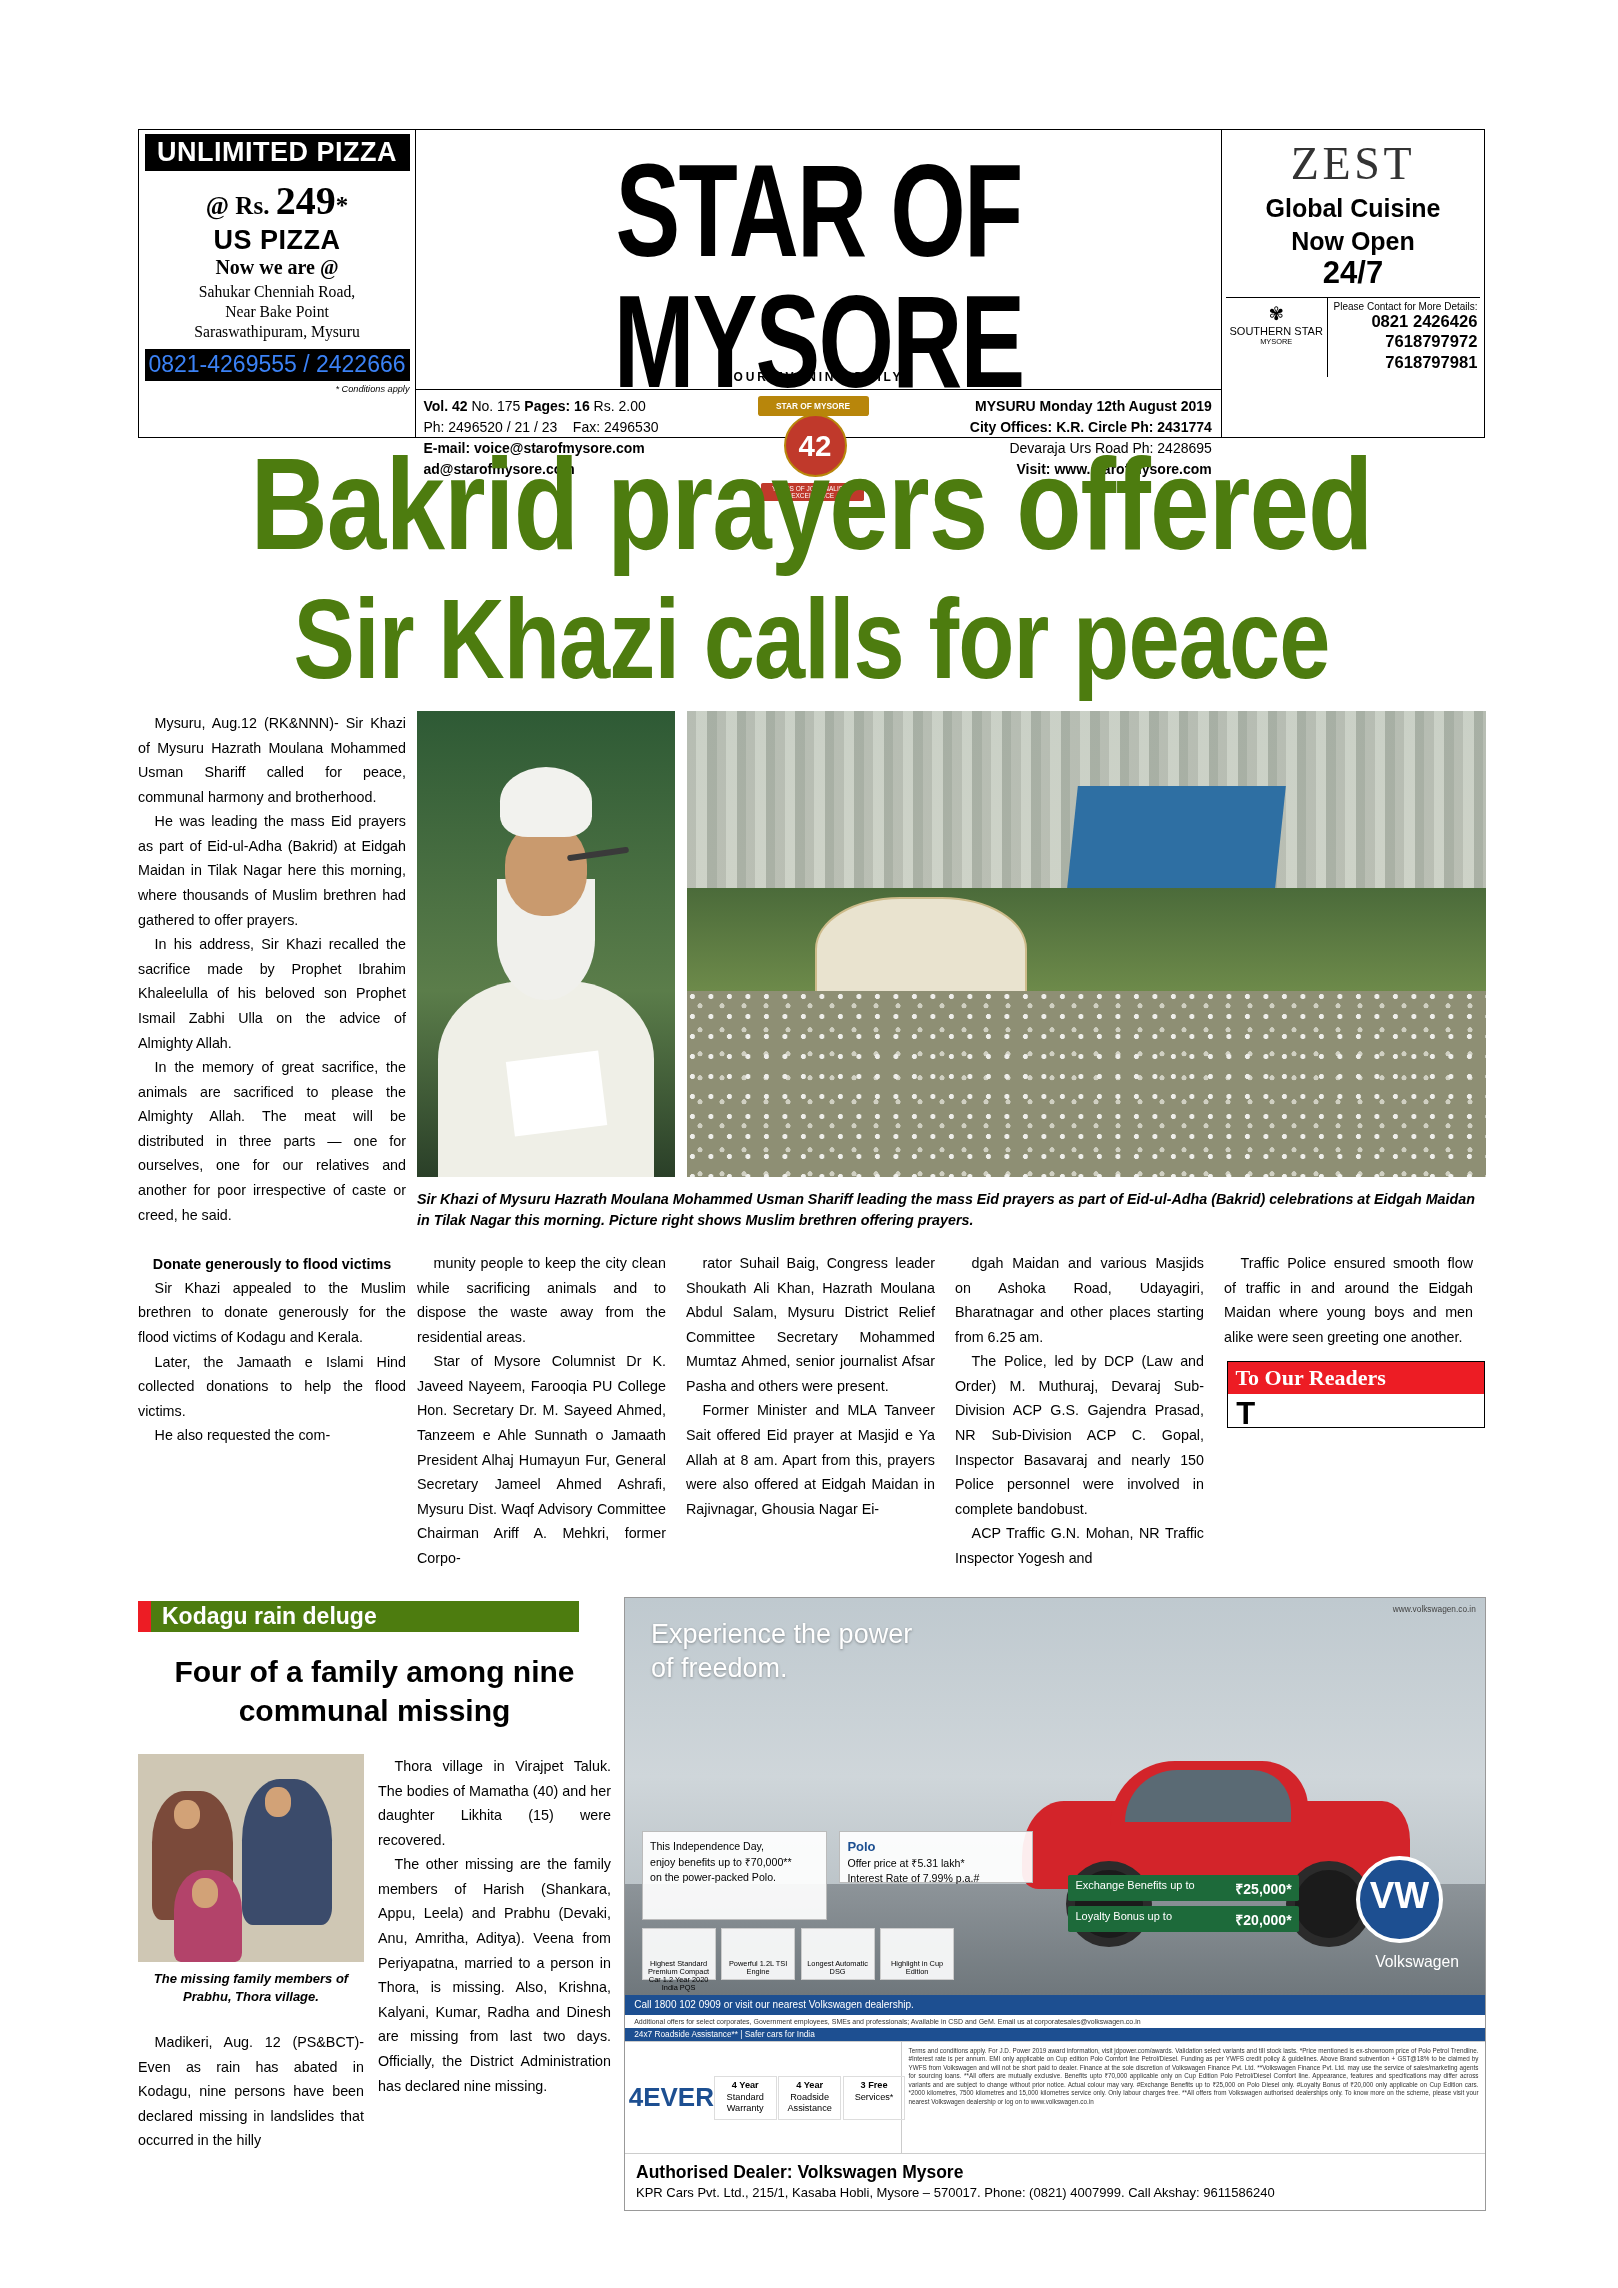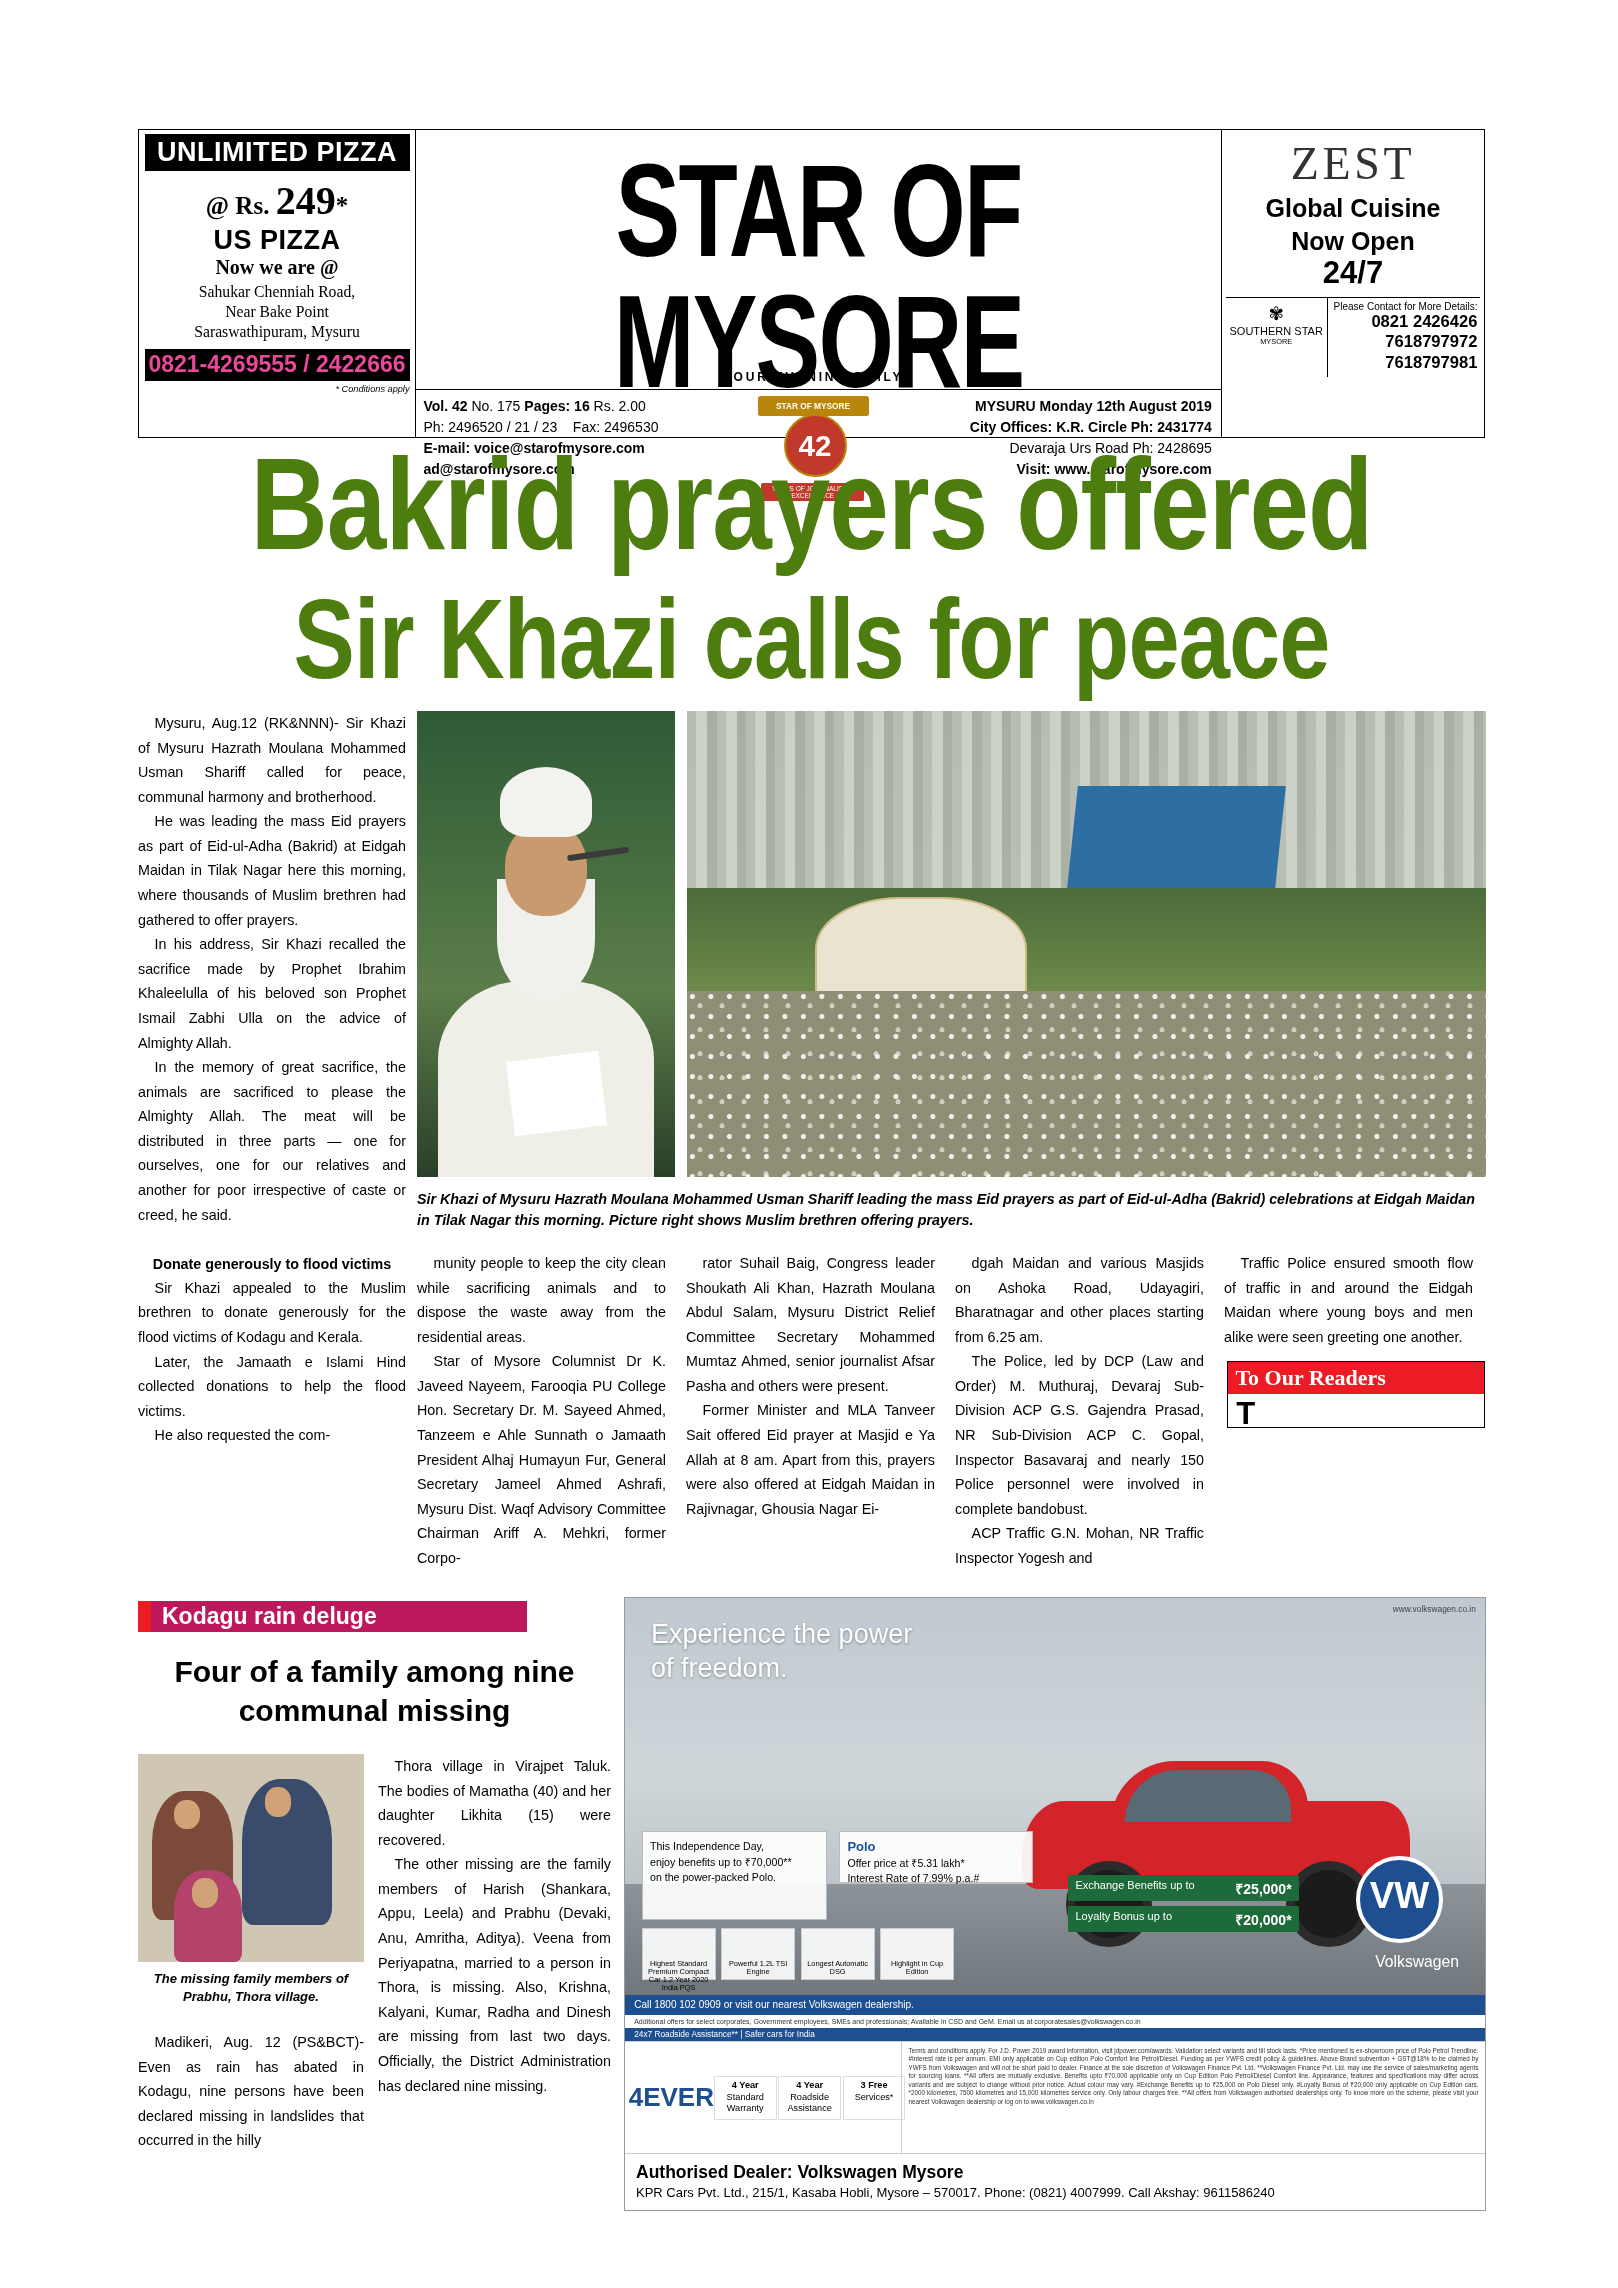--- a/index.html
+++ b/index.html
@@ -8,21 +8,21 @@
 
   
   .masthead { position:absolute; left:138px; top:129px; width:1347px; height:309px; border:1.8px solid #000; box-sizing:border-box; display:flex; }
   .mast-left { width:277px; border-right:1.8px solid #000; box-sizing:border-box; text-align:center; padding:3.7px 5.5px; }
   .pizza-band { background:#000; color:#fff; font-weight:bold; font-size:27px; letter-spacing:0.5px; padding:3.7px 0 2.8px; font-family:"Liberation Sans", sans-serif; }
   .pizza-price { font-family:"Liberation Serif", serif; font-size:25px; margin-top:5.5px; font-weight:bold; }
   .pizza-price .big { font-size:40px; font-weight:bold; }
   .pizza-us { font-weight:bold; font-size:27px; margin-top:1.8px; letter-spacing:0.5px; }
   .pizza-now { font-family:"Liberation Serif", serif; font-size:20px; margin-top:0; font-weight:bold; }
   .pizza-addr { font-family:"Liberation Serif", serif; font-size:15.7px; line-height:1.25; margin-top:2.8px; }
-  .pizza-phone { background:#000; color:#ec4899; font-weight:bold; font-size:23px; margin-top:7.4px; padding:2.8px 0; }
+  .pizza-phone { background:#000; color:#3b82f6; font-weight:normal; font-size:23px; margin-top:7.4px; padding:2.8px 0; }
   .pizza-cond { font-size:9.2px; text-align:right; margin-top:2.8px; font-style:italic; }
 
   .mast-center { flex:1; position:relative; text-align:center; }
   .sm-title { font-family:"Liberation Sans", sans-serif; font-weight:bold; font-size:97px; letter-spacing:-1.8px; line-height:1; margin-top:14.8px; transform:scaleY(1.35); transform-origin:center top; }
   .sm-sub { font-size:12px; letter-spacing:2.8px; margin-top:31px; font-weight:bold; }
   .mast-info { display:flex; border-top:0.9px solid #000; margin-top:5.5px; font-size:14px; }
   .mi-left { width:328px; text-align:left; padding:5.5px 7.4px; box-sizing:border-box; line-height:1.5; }
   .mi-mid { width:138px; display:flex; align-items:center; justify-content:center; }
   .mi-right { flex:1; text-align:right; padding:5.5px 9.2px 5.5px 0; box-sizing:border-box; line-height:1.5; }
   .bold { font-weight:bold; }
@@ -60,21 +60,21 @@
   .subhead { text-align:center; font-weight:bold; text-indent:0 !important; margin:3.7px 0 1.8px !important; line-height:1.35; }
 
   
   .readers { position:absolute; left:1227px; top:1361px; width:258px; border:1.8px solid #000; box-sizing:border-box; }
   .readers-hd { background:#ed1c24; color:#fff; font-family:"Liberation Serif", serif; font-weight:bold; font-size:22px; padding:2.8px 7.4px; }
   .readers-bd { padding:7.4px 8.3px; font-size:14px; line-height:1.55; font-style:italic; text-align:justify; }
   .readers-bd .drop { float:left; font-size:31px; line-height:26px; font-weight:bold; font-style:normal; padding-right:1.8px; }
 
   
   .kod-flag { position:absolute; left:138px; top:1601px; width:13px; height:31px; background:#ed1c24; }
-  .kod-bar { position:absolute; left:151px; top:1601px; width:376px; height:31px; background:#be185d; color:#fff; font-weight:bold; font-size:23px; padding:1.8px 0 0 11px; box-sizing:border-box; }
+  .kod-bar { position:absolute; left:151px; top:1601px; width:428px; height:31px; background:#4d7c0f; color:#fff; font-weight:bold; font-size:23px; padding:1.8px 0 0 11px; box-sizing:border-box; }
   .kod-head { position:absolute; left:138px; top:1652px; width:473px; text-align:center; font-weight:bold; font-size:30px; line-height:1.3; }
   .kod-photo { position:absolute; left:138px; top:1754px; width:226px; height:208px; overflow:hidden; }
   .kod-cap { position:absolute; left:138px; top:1970px; width:226px; font-size:13px; font-style:italic; font-weight:bold; line-height:1.4;text-align:center; }
   .kod-right { position:absolute; left:378px; top:1754px; width:233px; font-size:14.3px; line-height:1.72; text-align:justify; }
   .kod-right p { margin:0; text-indent:16.6px; }
   .kod-left2 { position:absolute; left:138px; top:2030px; width:226px; font-size:14.3px; line-height:1.72; text-align:justify; }
   .kod-left2 p { margin:0; text-indent:16.6px; }
 
   
   .vw { position:absolute; left:624px; top:1597px; width:862px; height:614px; border:0.9px solid #999; box-sizing:border-box; background:#fff; overflow:hidden; }

